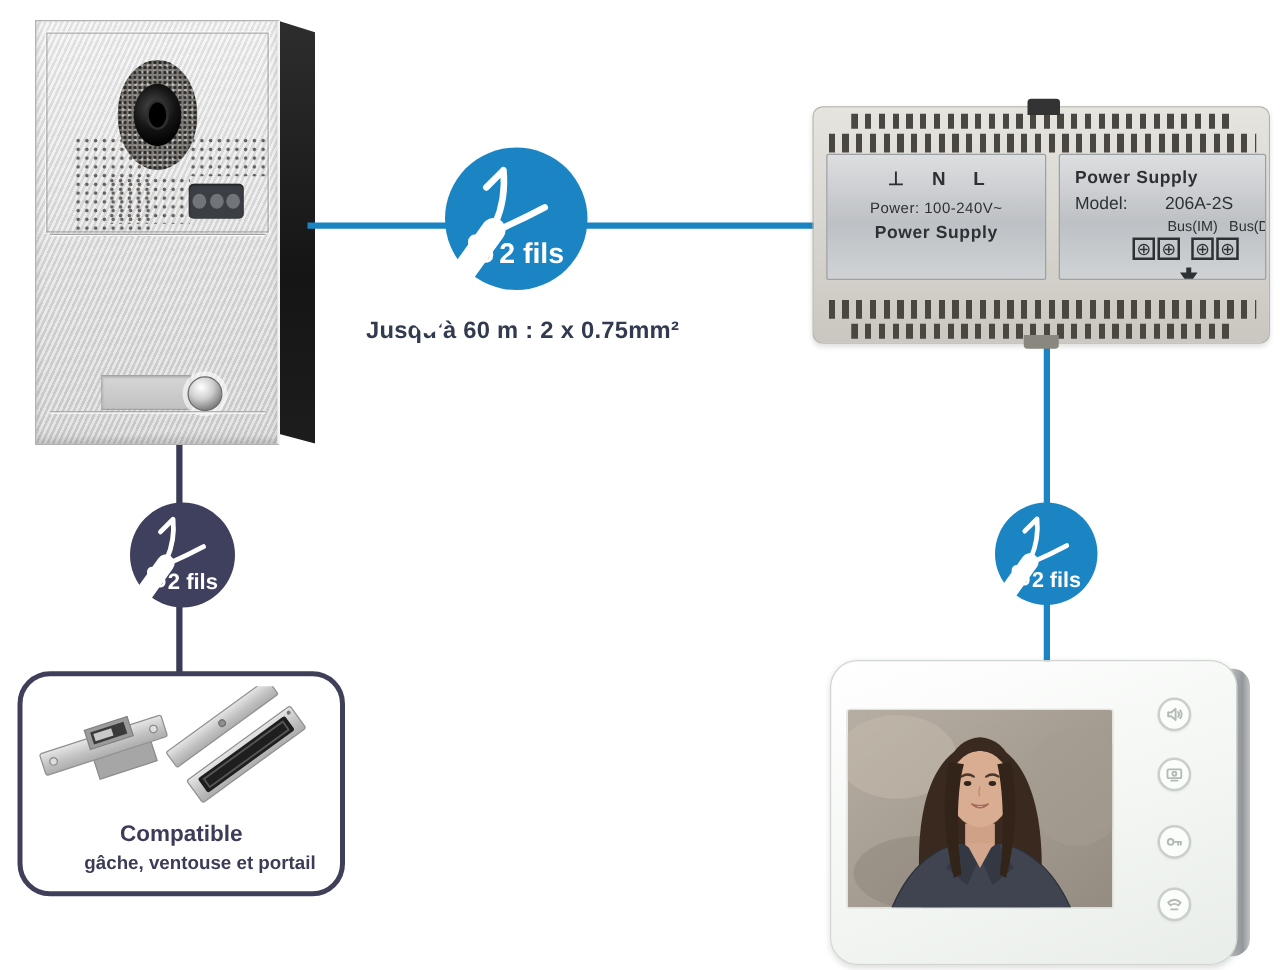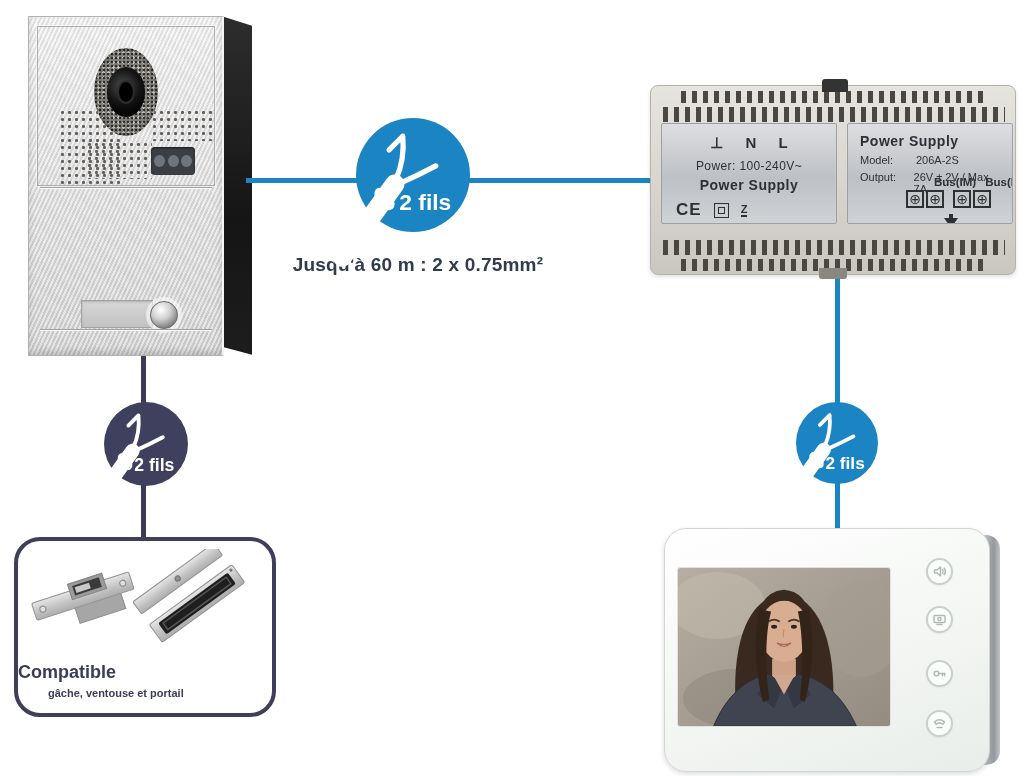--- a/index.html
+++ b/index.html
@@ -98,24 +98,24 @@
   .psu-input{text-align:center;font-size:12px;margin-top:7px;letter-spacing:.4px;}
   .psu-title-l{text-align:center;font-size:14px;font-weight:bold;margin-top:4px;letter-spacing:.5px;}
   .psu-symbols{display:flex;align-items:center;gap:12px;margin:7px 0 0 14px;}
   .psu-ce{font-size:17px;font-weight:bold;letter-spacing:1px;}
   .sym-sq{width:15px;height:15px;border:1.6px solid #2e3134;display:flex;
     align-items:center;justify-content:center;}
   .sym-sq i{display:block;width:7px;height:7px;border:1.4px solid #2e3134;}
   .sym-z{font-size:11px;font-weight:bold;border-bottom:2px solid #2e3134;line-height:11px;}
   .psu-panel-right{padding:9px 12px 0 12px;}
   .psu-title-r{font-size:14px;font-weight:bold;letter-spacing:.5px;}
-  .psu-row{display:flex;gap:12px;font-size:11px;margin-top:5px;}
+  .psu-row{display:flex;gap:28px;font-size:14px;margin-top:5px;}
   .psu-row .lbl{width:44px;}
   .psu-bus{position:absolute;right:10px;top:52px;width:96px;}
-  .psu-bus-labels{display:flex;gap:9px;font-size:11.5px;font-weight:bold;padding-left:28px;}
+  .psu-bus-labels{display:flex;gap:9px;font-size:11.5px;font-weight:normal;padding-left:28px;}
   .psu-screws{display:flex;align-items:center;margin-top:2px;}
   .screw{width:18px;height:18px;border:2px solid #2e3134;display:flex;align-items:center;
     justify-content:center;font-size:14px;line-height:14px;color:#2e3134;background:#c6c9cc;}
   .screw+.screw{margin-left:2px;}
   .screw-gap{width:9px;}
   .psu-arrow{position:absolute;left:38px;top:42px;width:0;height:0;
     border-left:7px solid transparent;border-right:7px solid transparent;
     border-top:10px solid #2e3134;}
   .psu-arrow::before{content:"";position:absolute;left:-2px;top:-14px;width:4px;height:5px;
     background:#2e3134;}
@@ -135,24 +135,24 @@
     background:#fbfdfb;border:2.5px solid #c9cfcb;display:flex;align-items:center;
     justify-content:center;box-shadow:0 1px 2px rgba(0,0,0,.06);}
   .mon-btn svg{width:15px;height:15px;stroke:#b3bab6;fill:none;stroke-width:1.5;
     stroke-linecap:round;stroke-linejoin:round;}
   .mon-btn1{top:29px;} .mon-btn2{top:77px;} .mon-btn3{top:131px;} .mon-btn4{top:181px;}
 
   
   .compat{position:absolute;left:14px;top:537px;width:262px;height:180px;background:#fff;
     border:4px solid #3f3f5a;border-radius:26px;z-index:2;}
   .compat-locks{position:absolute;left:4px;top:8px;width:250px;height:100px;}
-  .compat-text{position:absolute;left:0;bottom:14px;width:100%;text-align:left;
+  .compat-text{position:absolute;left:0;bottom:14px;width:100%;text-align:center;
     color:#3c3c58;font-weight:bold;}
   .compat-line1{font-size:18px;}
-  .compat-line2{font-size:11px;margin-top:4px;margin-left:30px;}
+  .compat-line2{font-size:15px;margin-top:4px;margin-left:30px;}
 </style>
 </head>
 <body>
 
 <div class="canvas">
 
   <div class="line blue line-h1"></div>
   <div class="line blue line-v-right"></div>
   <div class="line dark line-v-left"></div>
 
@@ -198,38 +198,27 @@
     <div class="psu-vents psu-v2"></div>
     <div class="psu-vents psu-v3"></div>
     <div class="psu-vents psu-v4"></div>
     <div class="psu-clip"></div>
     <div class="psu-foot"></div>
 
     <div class="psu-panel psu-panel-left">
       <div class="psu-terms">⊥ N L</div>
       <div class="psu-input">Power:  100-240V~</div>
       <div class="psu-title-l">Power Supply</div>
-      <div class="psu-symbols">
-        <span class="psu-ce">CE</span>
-        <span class="sym-sq">
-            <i></i>
-          </span>
-        <span class="sym-z">Z</span>
-      </div>
     </div>
 
     <div class="psu-panel psu-panel-right">
       <div class="psu-title-r">Power Supply</div>
       <div class="psu-row">
         <span class="lbl">Model:</span>
         <span>206A-2S</span>
-      </div>
-      <div class="psu-row">
-        <span class="lbl">Output:</span>
-        <span>26V ± 2V / Max 7A</span>
       </div>
       <div class="psu-bus">
         <div class="psu-bus-labels">
           <span>Bus(IM)</span>
           <span>Bus(DS)</span>
         </div>
         <div class="psu-screws">
           <span class="screw">⊕</span>
           <span class="screw">⊕</span>
           <span class="screw-gap"></span>

